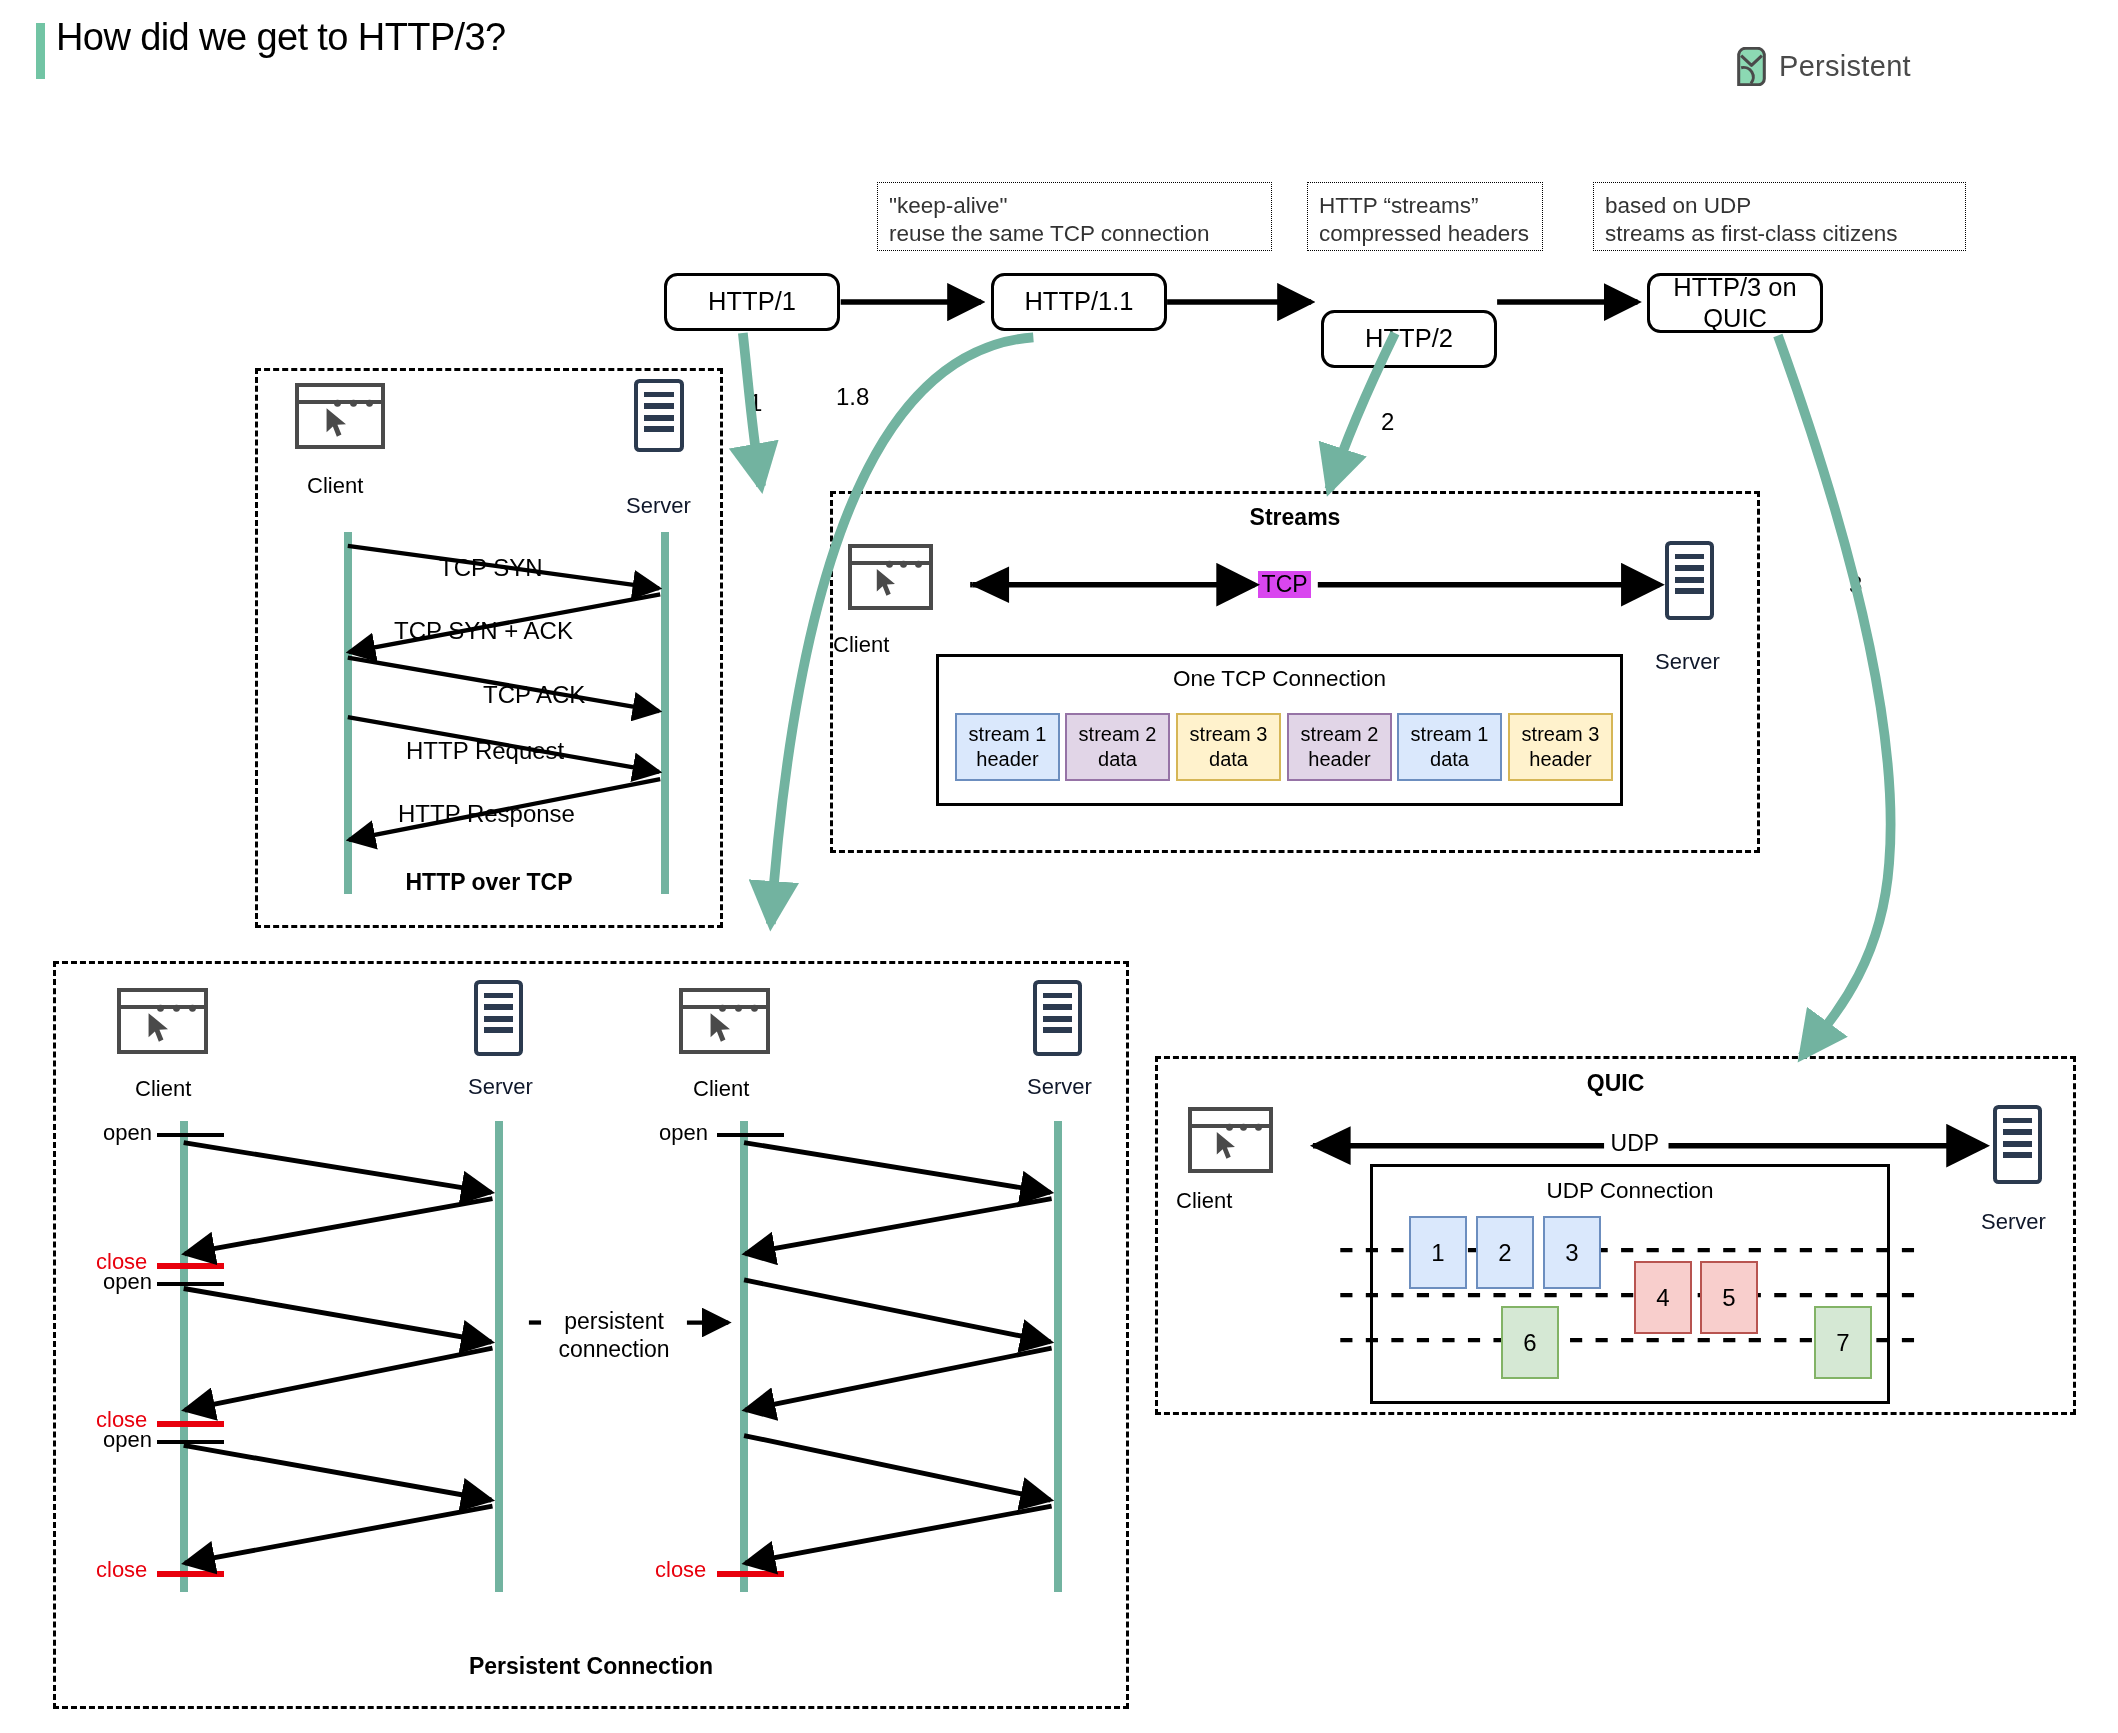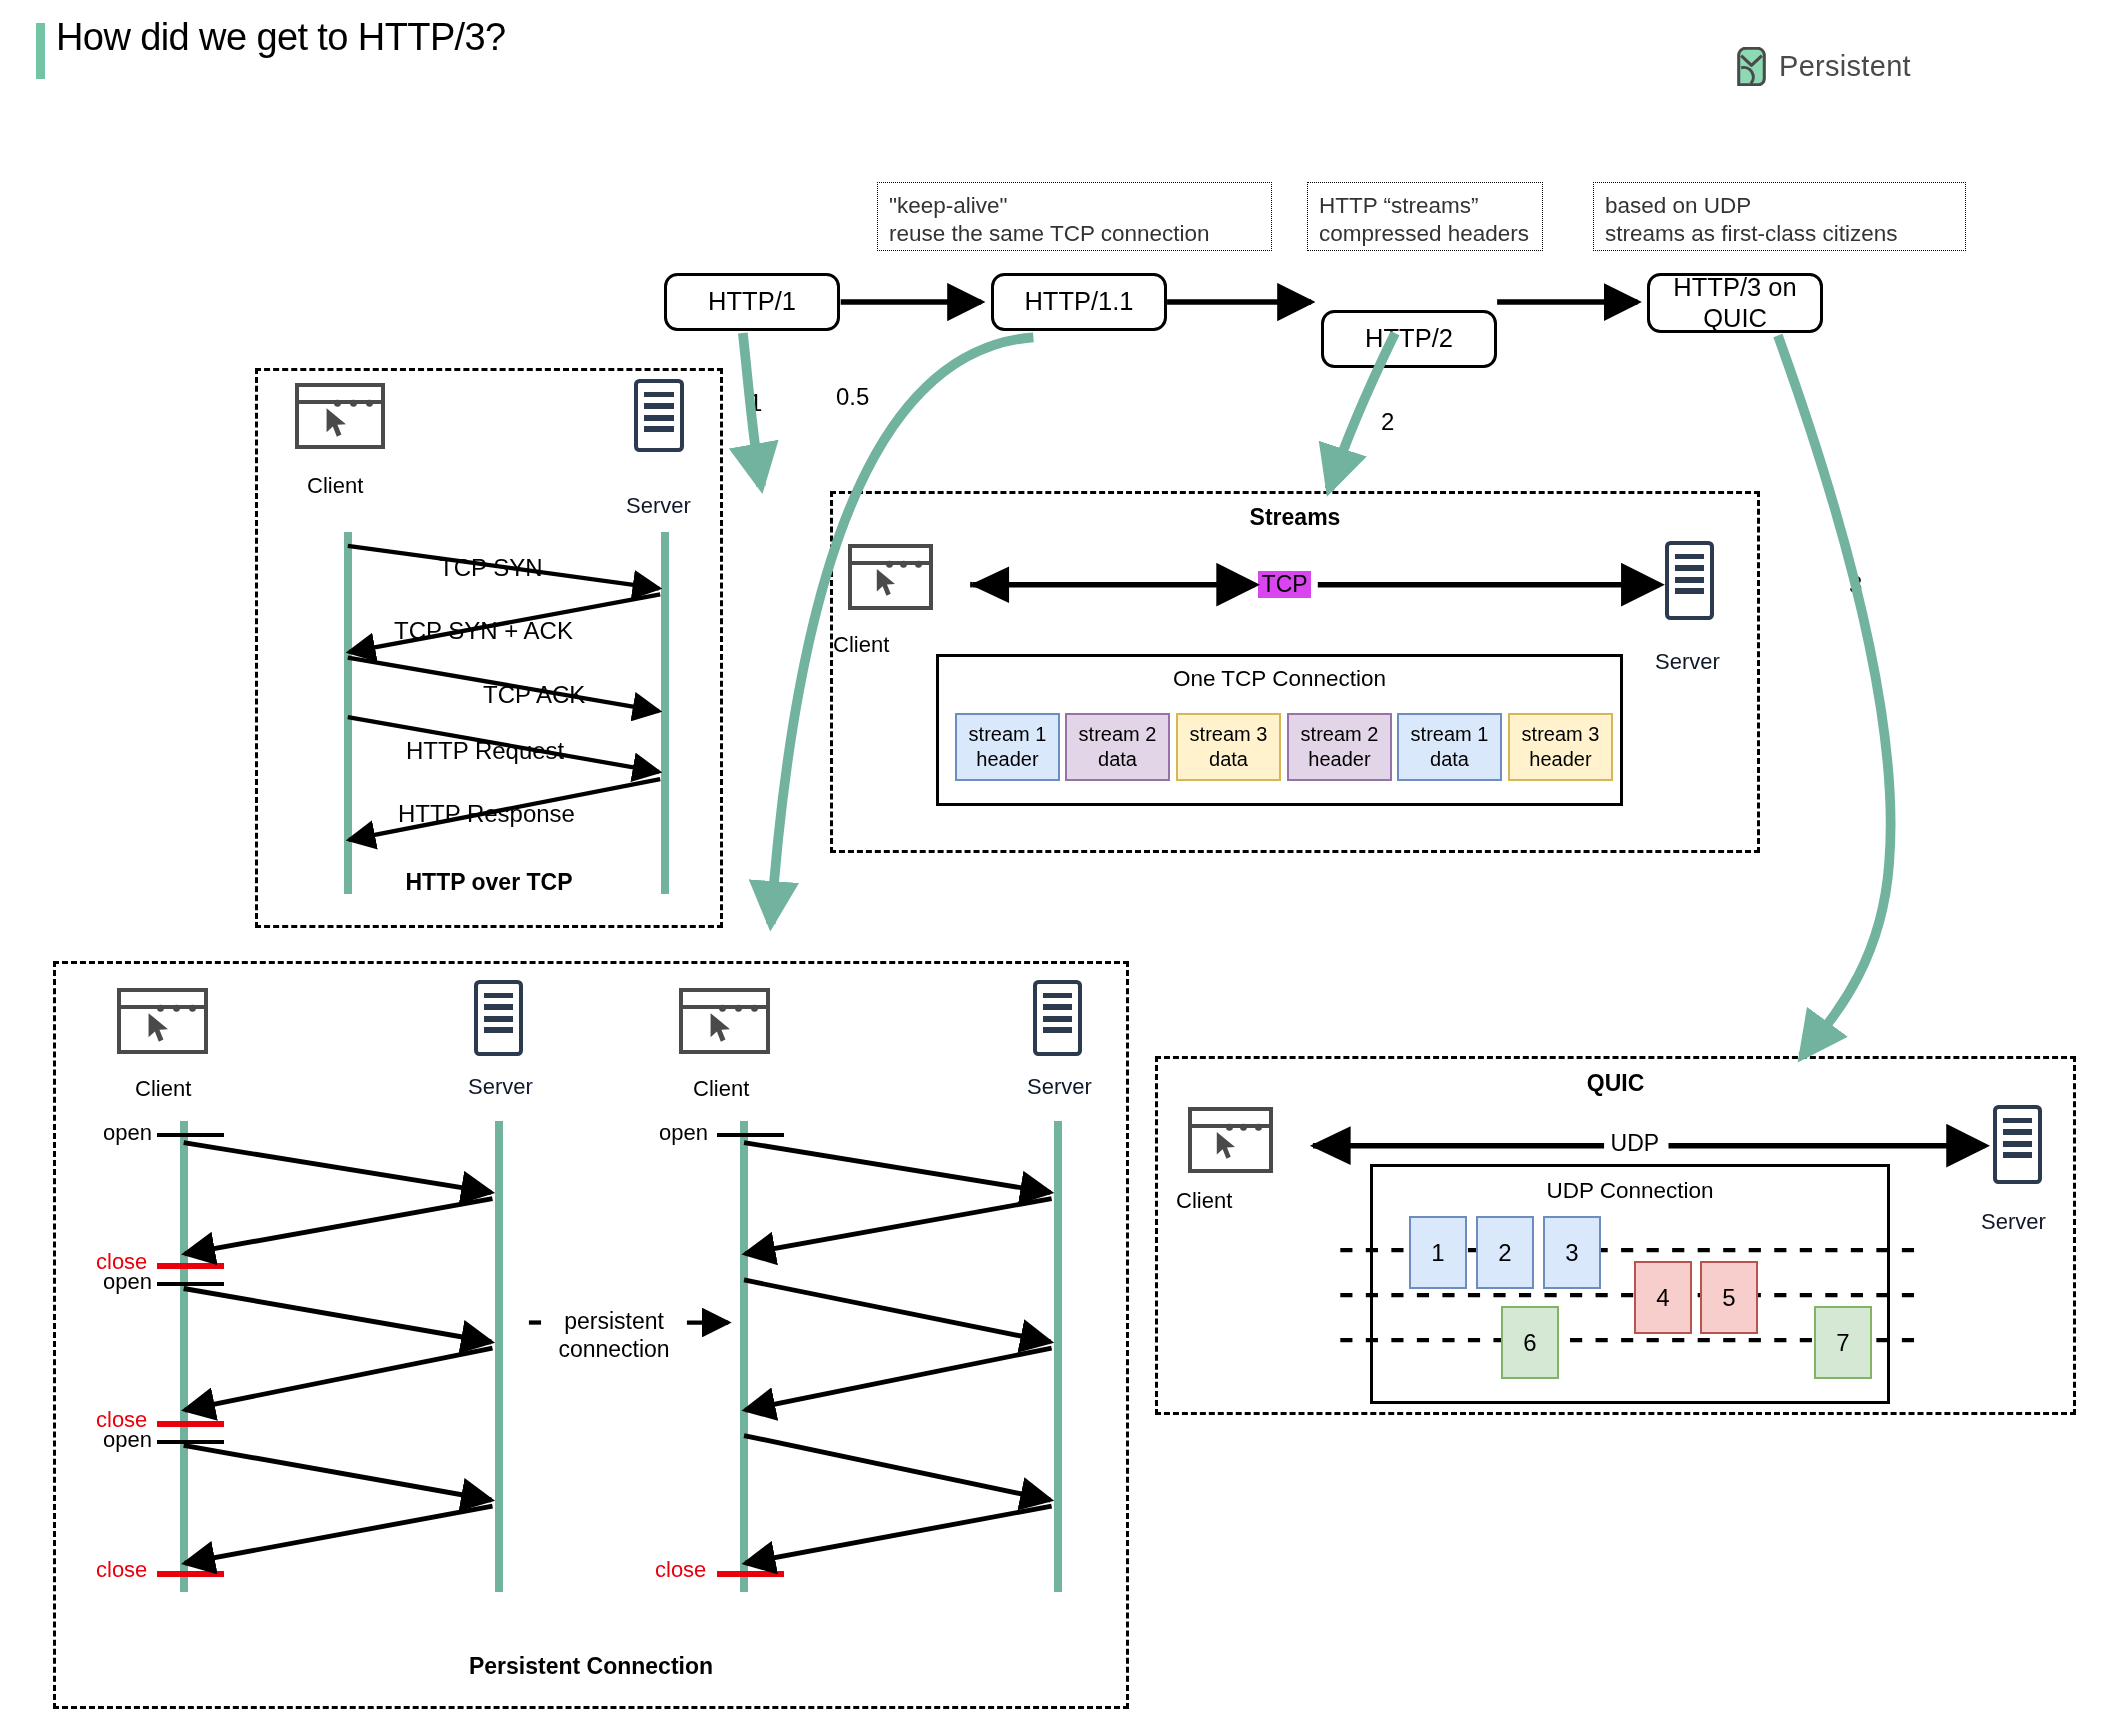--- a/index.html
+++ b/index.html
@@ -75,21 +75,21 @@
   <div>based on UDP</div>
   <div>streams as first-class citizens</div>
 </div>
 
 <div class="abs vbox" style="left:664px;top:273px;width:176px;height:58px;">HTTP/1</div>
 <div class="abs vbox" style="left:991px;top:273px;width:176px;height:58px;">HTTP/1.1</div>
 <div class="abs vbox" style="left:1321px;top:273px;width:176px;height:58px;margin-top:37px;">HTTP/2</div>
 <div class="abs vbox" style="left:1647px;top:273px;width:176px;height:60px;padding:0 18px;">HTTP/3 on QUIC</div>
 
 <div class="abs" style="left:749px;top:389px;font-size:24px;">1</div>
-<div class="abs" style="left:836px;top:383px;font-size:24px;">0.5</div>
+<div class="abs" style="left:836px;top:383px;font-size:24px;">1.8</div>
 <div class="abs" style="left:1381px;top:408px;font-size:24px;">2</div>
 <div class="abs" style="left:1849px;top:571px;font-size:24px;">3</div>
 
 <div class="abs panel" style="left:255px;top:368px;width:468px;height:560px;"></div>
 
 <div class="browser" style="left:295px;top:383px;width:90px;height:66px;">
   <div class="bar"></div>
   <div class="dot" style="right:8.5px;"></div>
   <div class="dot" style="right:24px;"></div>
   <div class="dot" style="right:40px;"></div>

